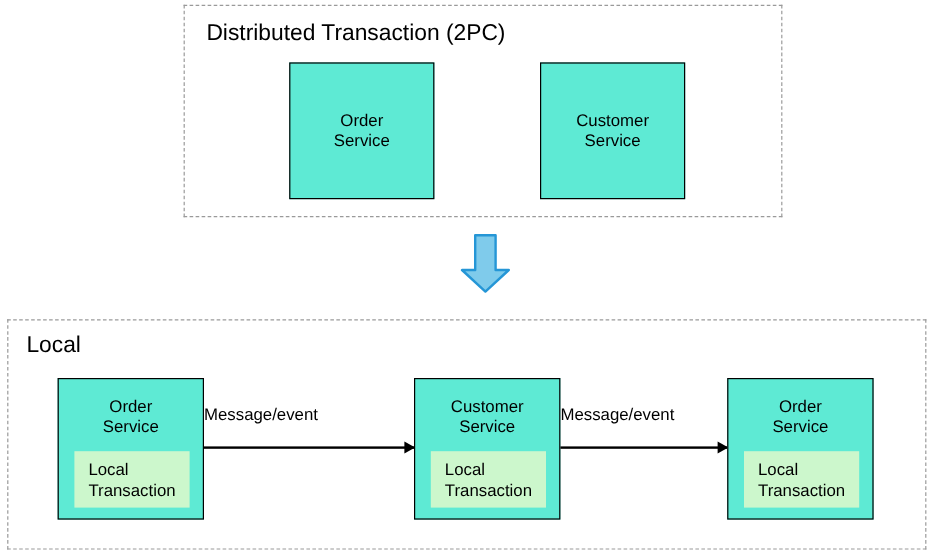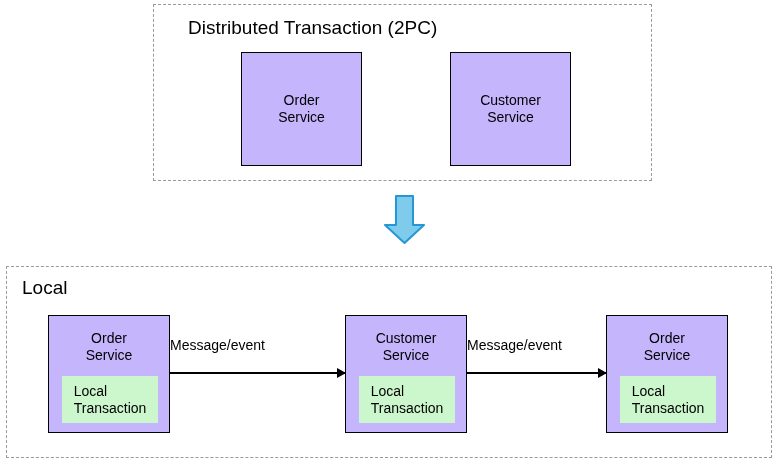--- a/index.html
+++ b/index.html
@@ -33,21 +33,21 @@
     font-size: 19px;
     line-height: 22px;
     color: #000000;
     white-space: nowrap;
   }
 
   
   .service-box {
     position: absolute;
     border: 1.6px solid #000000;
-    background: #c4b5fd;
+    background: #5eead4;
     box-sizing: border-box;
   }
   .service-title {
     position: absolute;
     left: 0;
     right: 0;
     text-align: center;
     font-size: 14px;
     line-height: 17px;
     color: #000000;
@@ -108,21 +108,21 @@
     position: absolute;
   }
 </style>
 </head>
 <body>
 
 <div id="canvas">
 
   <div class="group" style="left:153px; top:4px; width:499px; height:177px;"></div>
 
-  <div class="group-title" style="left:188px; top:17px;">Distributed Transaction (2PC)</div>
+  <div class="group-title" style="left:172px; top:17px;">Distributed Transaction (2PC)</div>
 
   <div class="service-box" style="left:241px; top:52px; width:121px; height:114px;">
     <div class="service-title centered">Order
 Service</div>
   </div>
 
   <div class="service-box" style="left:450px; top:52px; width:121px; height:114px;">
     <div class="service-title centered">Customer
 Service</div>
   </div>

